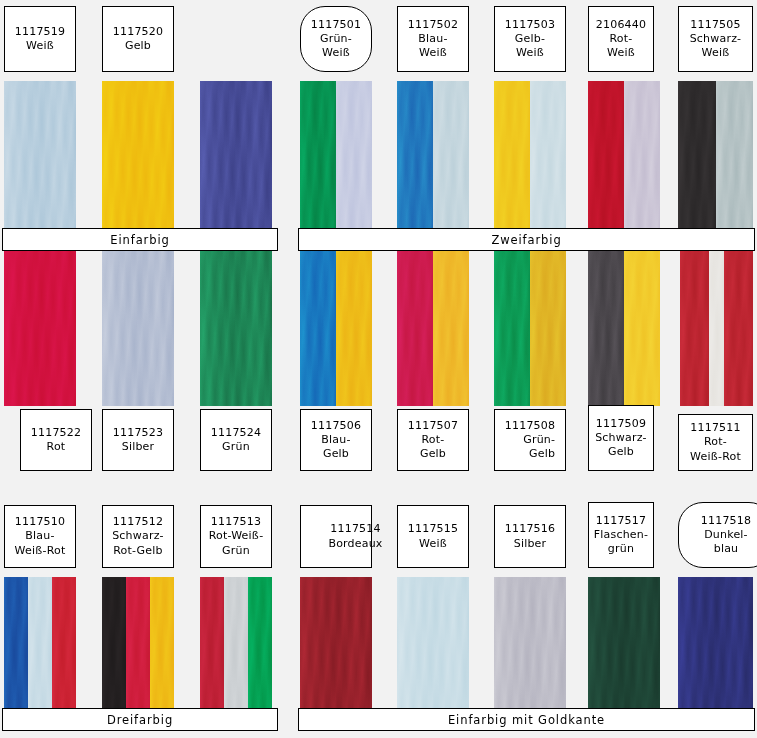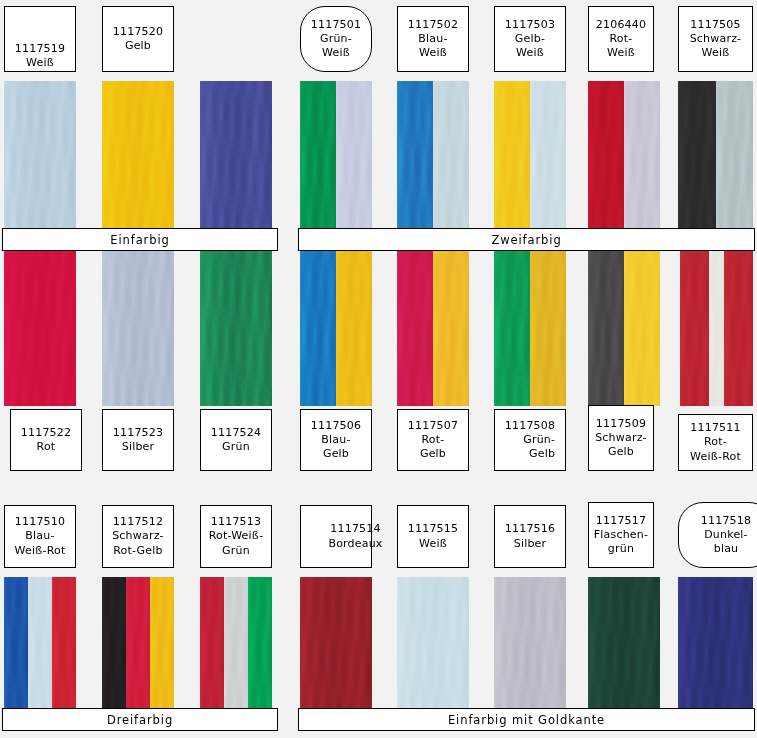--- a/index.html
+++ b/index.html
@@ -81,21 +81,21 @@
     letter-spacing:0.9px;
     height:23px;
     z-index:5;
   }
 </style>
 </head>
 <body>
 
 <div class="board">
 
-  <div class="label-box" style="left:4px;top:6px;width:72px;height:66px;align-items:flex-end;">
+  <div class="label-box" style="left:4px;top:6px;width:72px;height:66px;">
       <span class="txt">1117519
 Weiß</span>
     </div>
   <div class="label-box" style="left:102px;top:6px;width:72px;height:66px;">
       <span class="txt">1117520
 Gelb</span>
     </div>
 
   <div class="swatch" style="left:4px;top:81px;width:72px;height:151px;">
       <div class="stripe" style="background: rgb(183, 206, 222);"></div>
@@ -164,21 +164,21 @@
   <div class="swatch" style="left:4px;top:251px;width:72px;height:155px;">
       <div class="stripe" style="background: rgb(210, 17, 63);"></div>
     </div>
   <div class="swatch" style="left:102px;top:251px;width:72px;height:155px;">
       <div class="stripe" style="background: rgb(179, 189, 210);"></div>
     </div>
   <div class="swatch" style="left:200px;top:251px;width:72px;height:155px;">
       <div class="stripe" style="background: rgb(29, 133, 85);"></div>
     </div>
 
-  <div class="label-box" style="left:10px;top:409px;width:72px;height:62px;">
+  <div class="label-box" style="left:20px;top:409px;width:72px;height:62px;">
       <span class="txt">1117522
 Rot</span>
     </div>
   <div class="label-box" style="left:102px;top:409px;width:72px;height:62px;">
       <span class="txt">1117523
 Silber</span>
     </div>
   <div class="label-box" style="left:200px;top:409px;width:72px;height:62px;">
       <span class="txt">1117524
 Grün</span>

